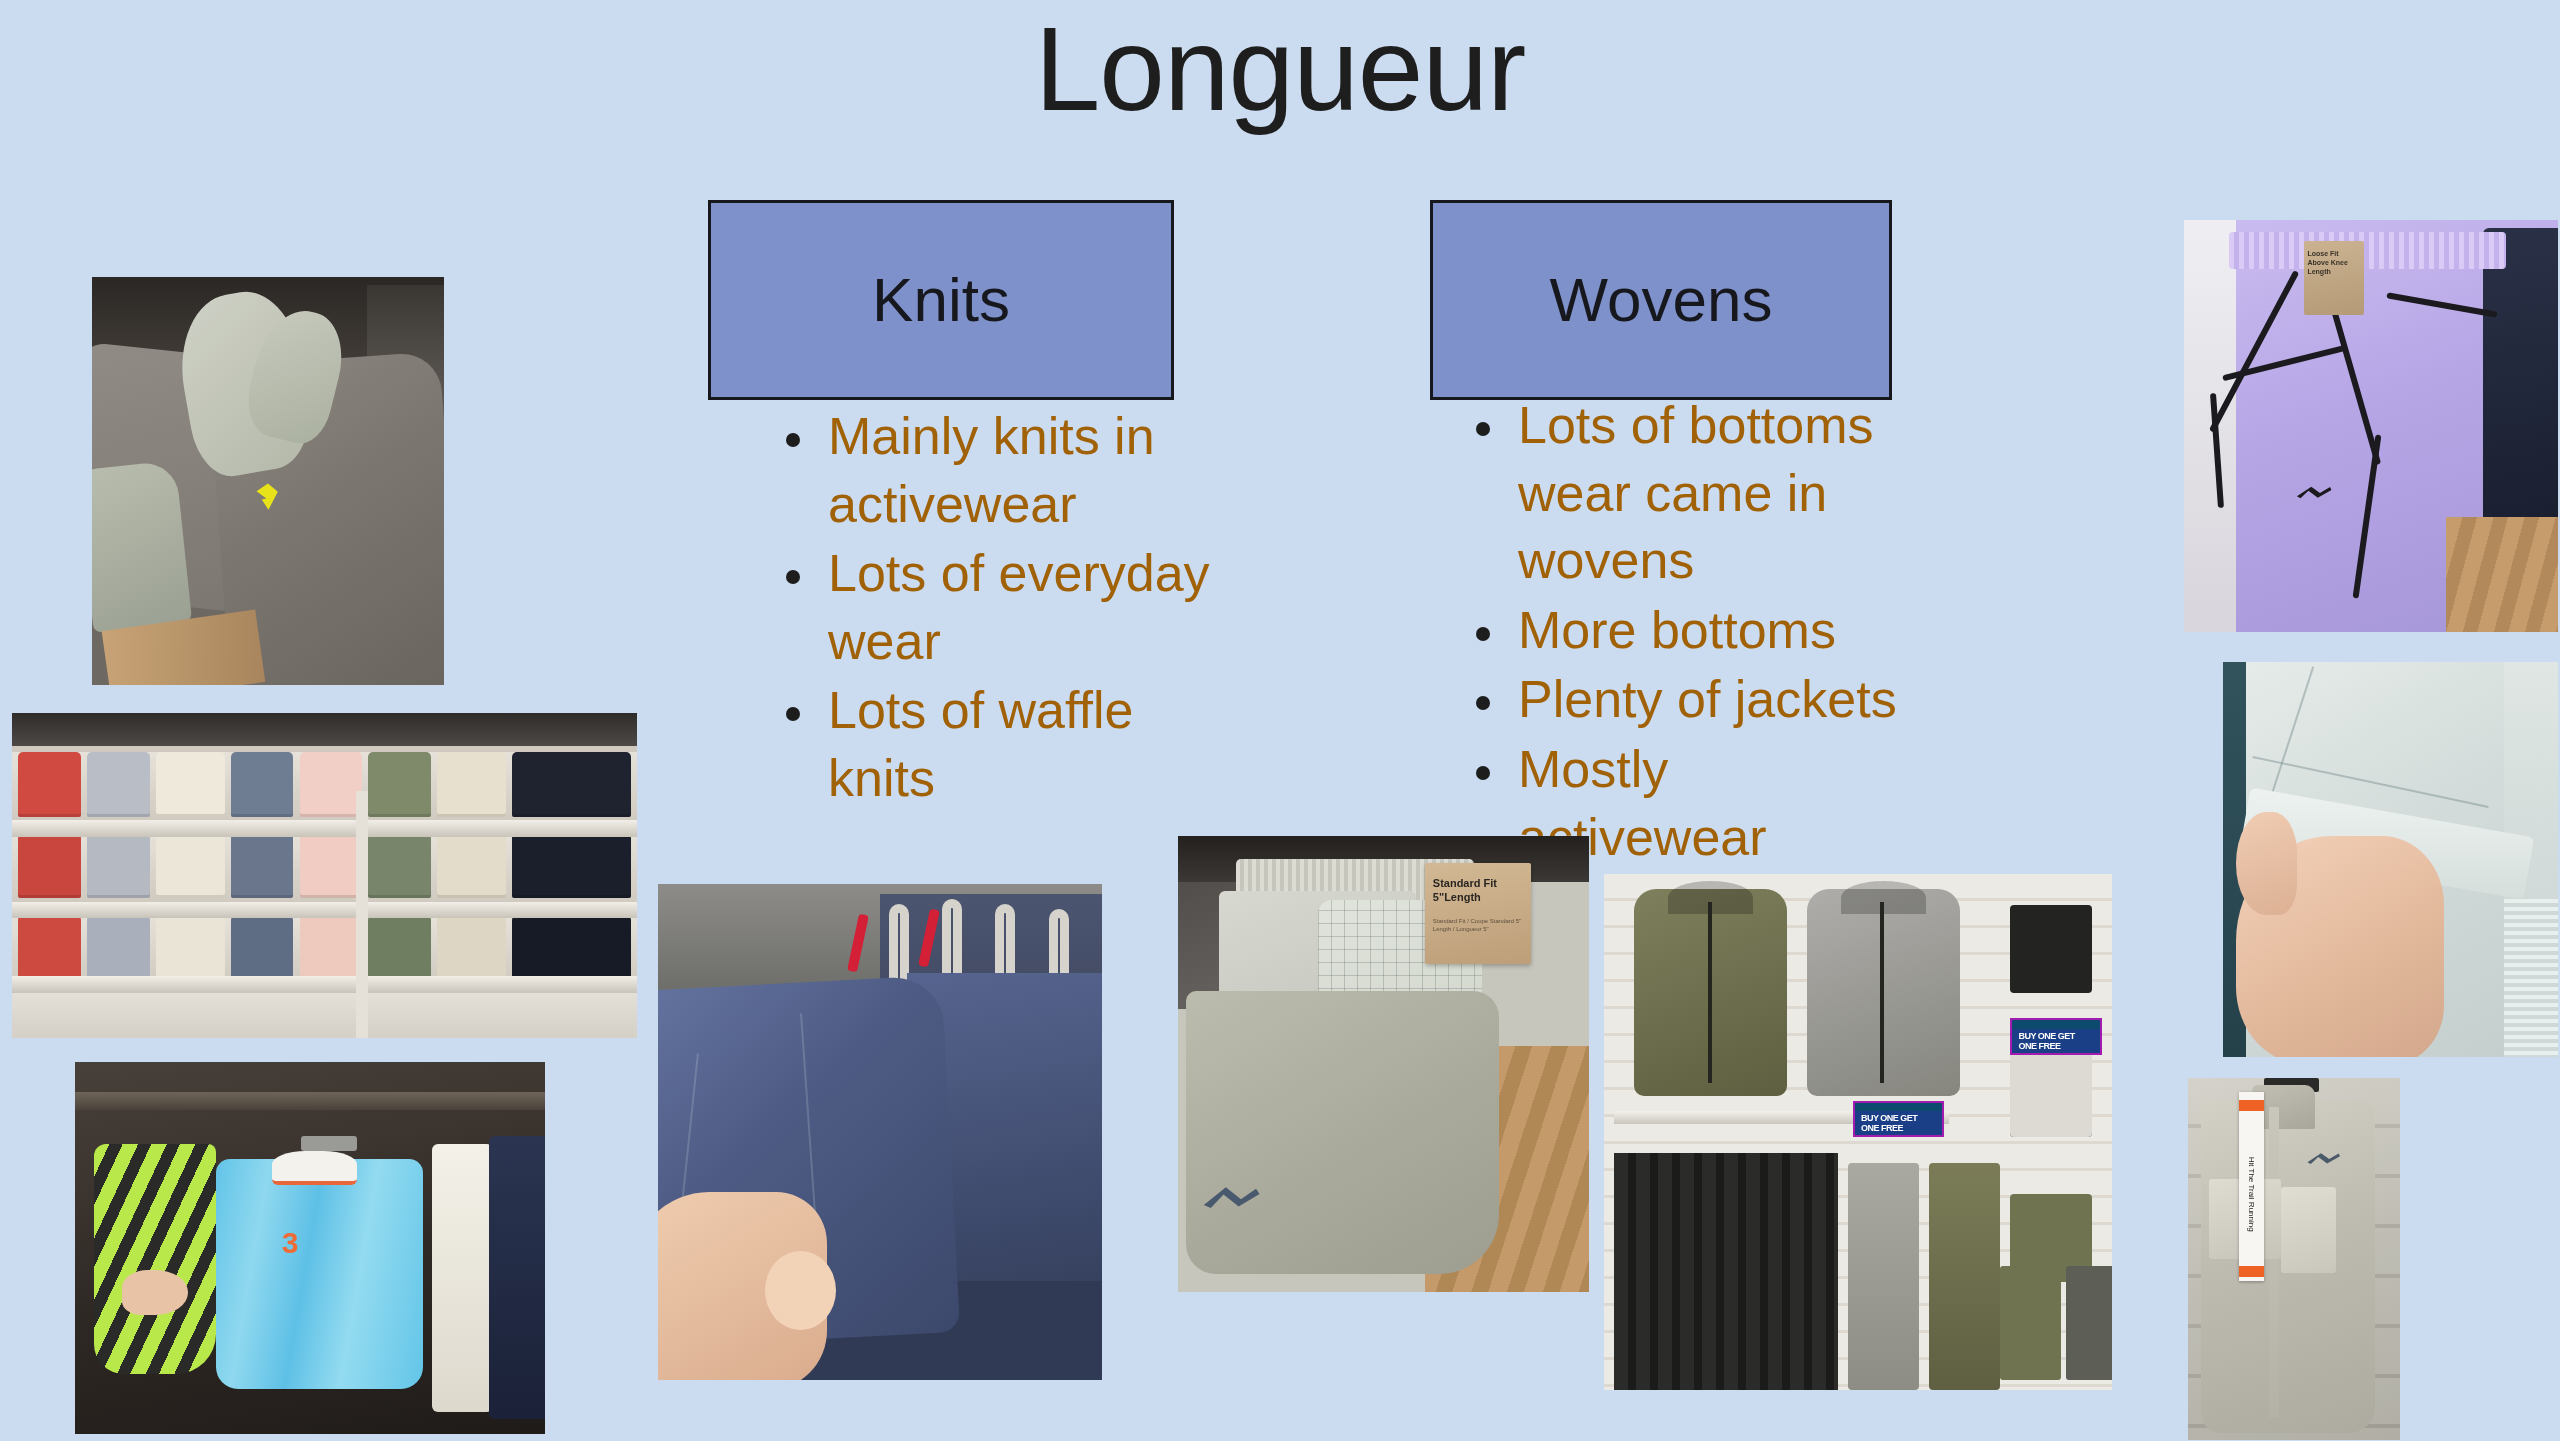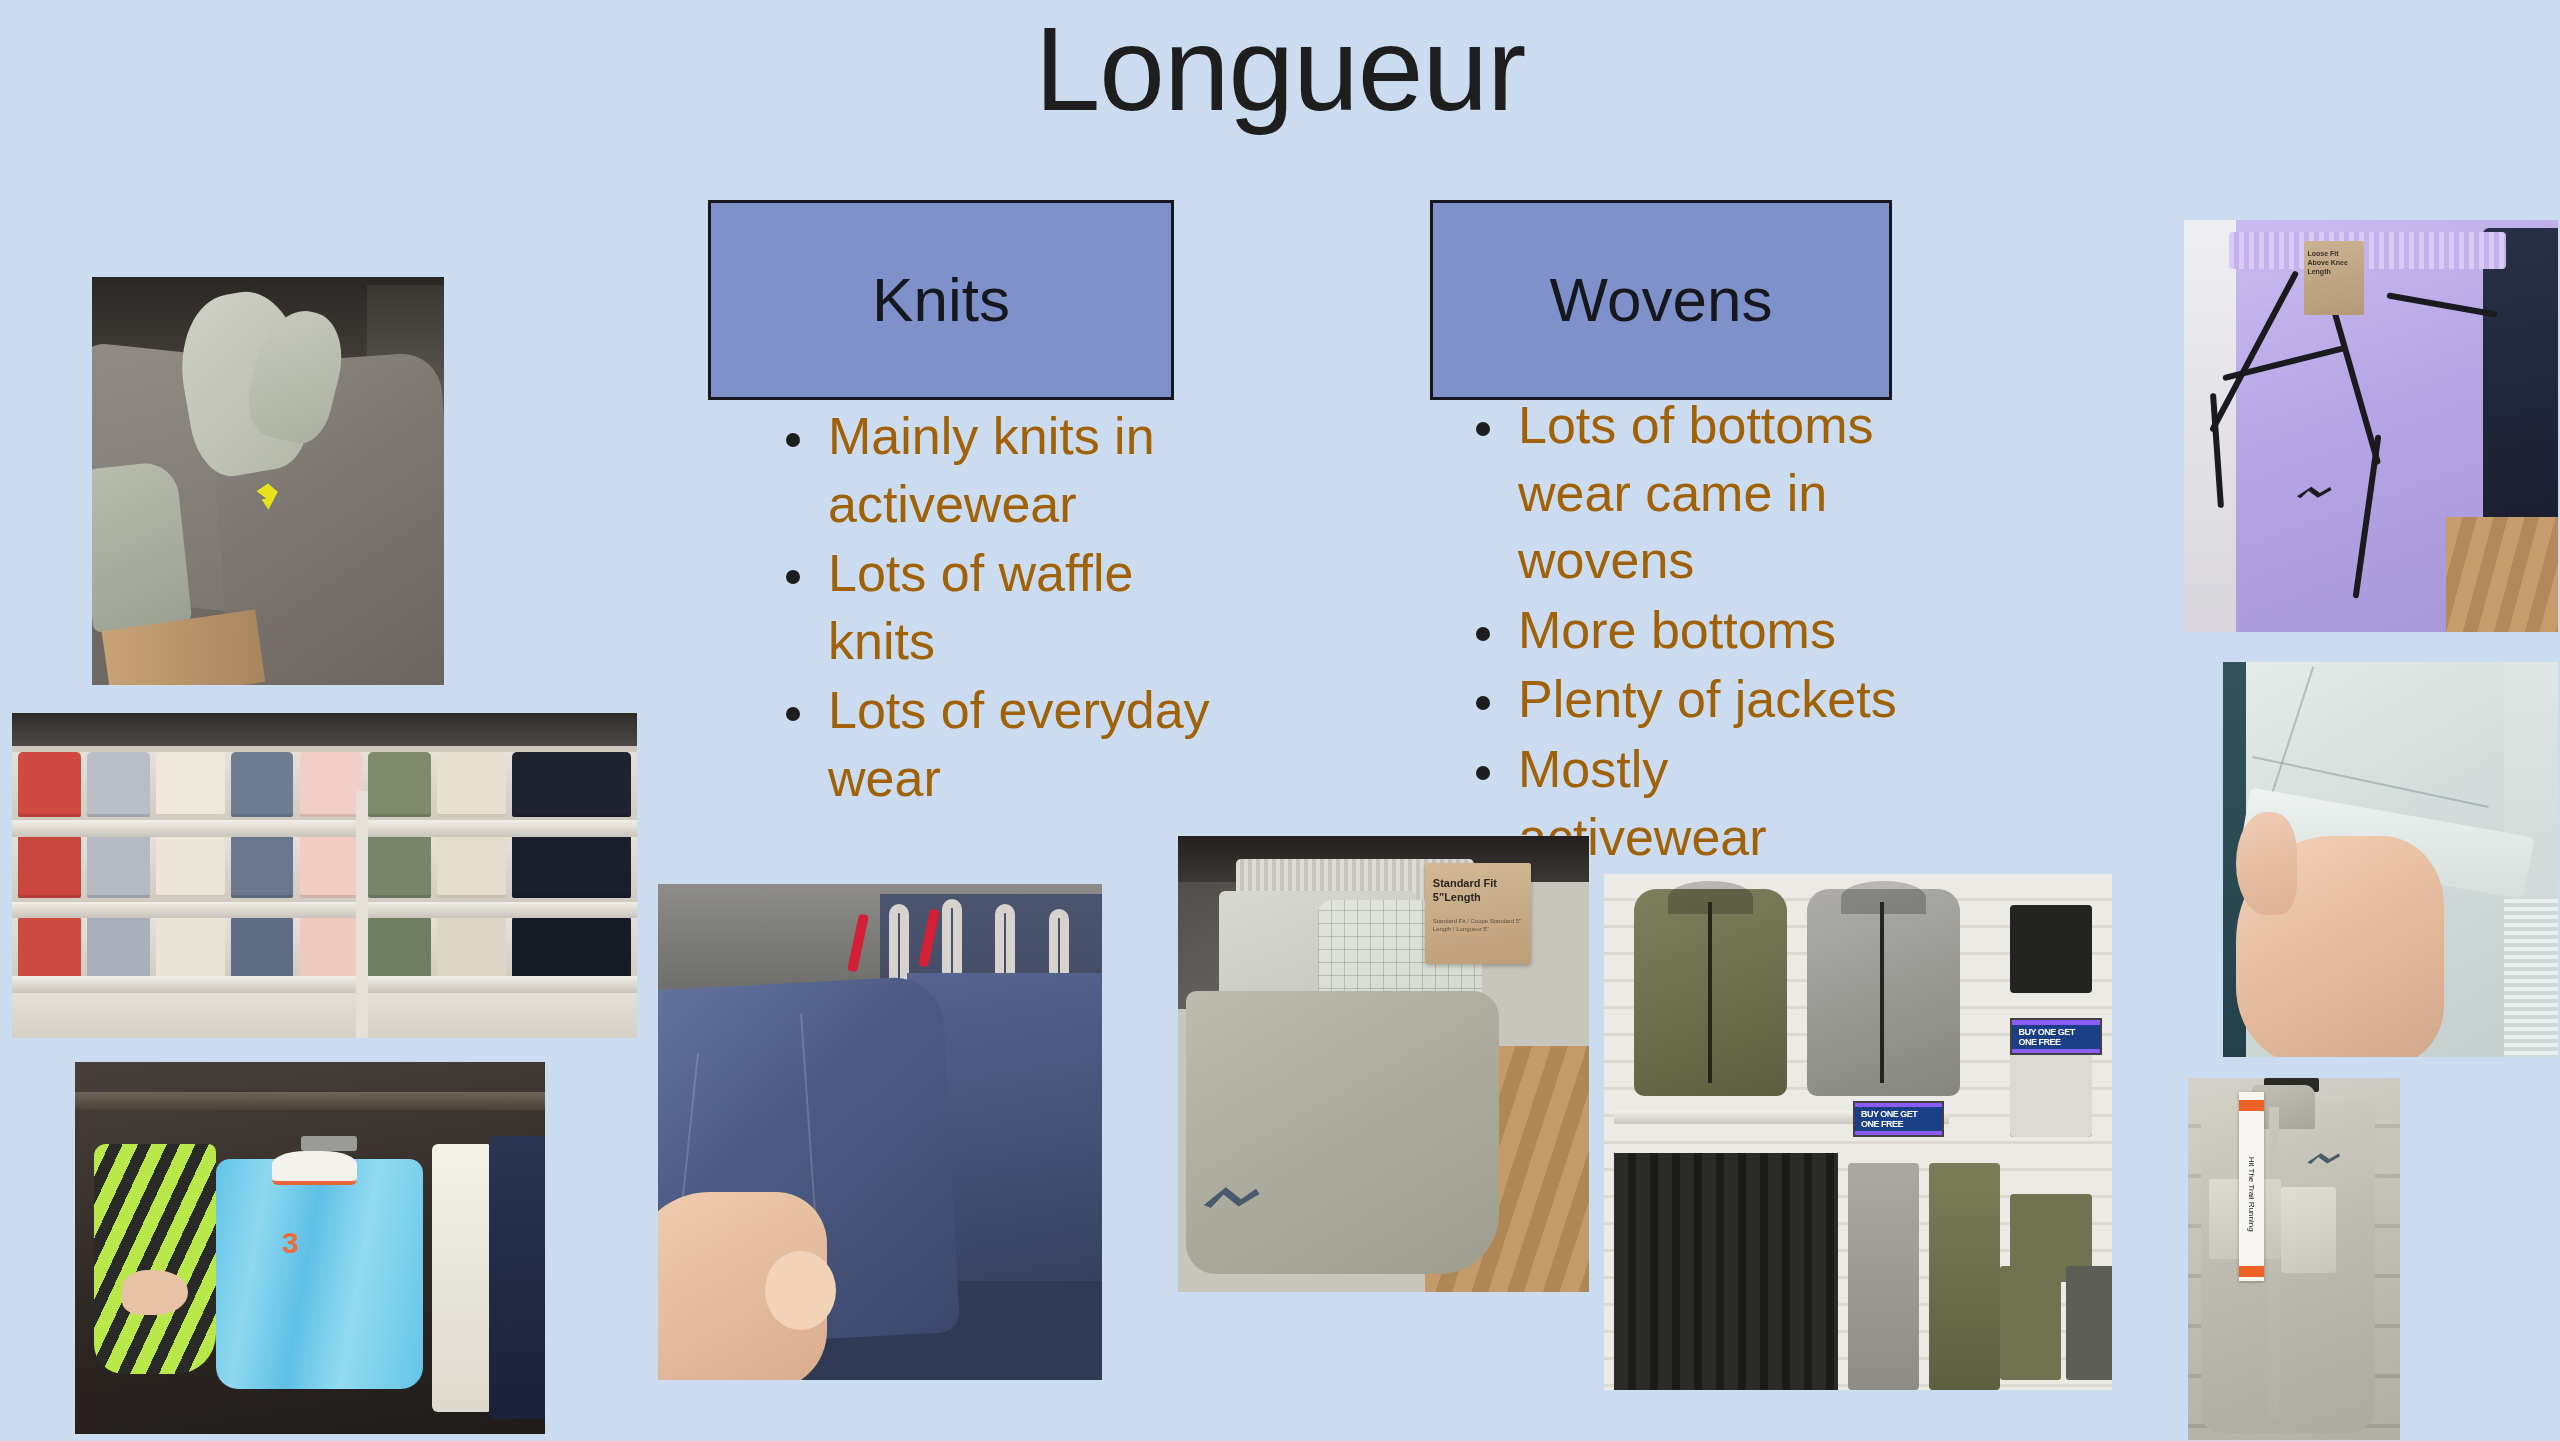--- a/index.html
+++ b/index.html
@@ -212,22 +212,22 @@
                background:linear-gradient(180deg,#f3f1ea,#c9c5bd); }
   .jw-pants  { left:2%; top:54%; width:44%; height:46%;
                background:repeating-linear-gradient(90deg,#2b2b29 0 14px,#1b1b1a 14px 22px); }
   .jw-cargo  { position:absolute; top:56%; width:14%; height:44%; border-radius:4px; }
   .jw-c1     { left:48%; background:linear-gradient(180deg,#a9a9a2,#8d8d85); }
   .jw-c2     { left:64%; background:linear-gradient(180deg,#7b7c57,#5f6042); }
   .jw-short  { position:absolute; width:16%; height:17%; border-radius:4px; }
   .jw-s1     { left:80%; top:6%;  background:#232321; }
   .jw-s2     { left:80%; top:34%; background:#2c2c29; }
   .jw-s3     { left:80%; top:62%; background:#70734f; }
-  .jw-sign   { position:absolute; background:#8b5cf6; border:2px solid #404040;
-               display:flex; align-items:center; justify-content:center; }
+  .jw-sign   { position:absolute; background:#0c4a6e; border:2px solid #a21caf;
+               display:flex; align-items:flex-end; justify-content:center; }
   .jw-sign i { display:block; background:#1b3f86; color:#fff;
                font-size:9px; font-weight:700; font-style:normal;
                padding:2px 6px; letter-spacing:-.5px; }
 
   
   #photo-lavender { left:2184px; top:220px; width:374px; height:412px; background:#b9a8e3; }
   .lv-bg    { left:0; top:0; width:100%; height:100%;
               background:linear-gradient(160deg,#cbbdf0 0%,#b7a6e6 45%,#a596d8 100%); }
   .lv-wall  { left:0; top:0; width:14%; height:100%;
               background:linear-gradient(180deg,#efeef2,#d8d6dc); }
@@ -307,22 +307,22 @@
 <div id="slide">
 
   <div id="slide-title">Longueur</div>
 
   <div class="cat-box" id="cat-box-knits">
     <span class="cat-box-label">Knits</span>
   </div>
 
   <div class="bullet-list" id="knits-list">
     <div class="bullet-item">Mainly knits in activewear</div>
+    <div class="bullet-item">Lots of everyday wear</div>
     <div class="bullet-item">Lots of waffle knits</div>
-    <div class="bullet-item">Lots of everyday wear</div>
   </div>
 
   <div class="cat-box" id="cat-box-wovens">
     <span class="cat-box-label">Wovens</span>
   </div>
 
   <div class="bullet-list" id="wovens-list">
     <div class="bullet-item">Lots of bottoms wear came in wovens</div>
     <div class="bullet-item">More bottoms</div>
     <div class="bullet-item">Plenty of jackets</div>

